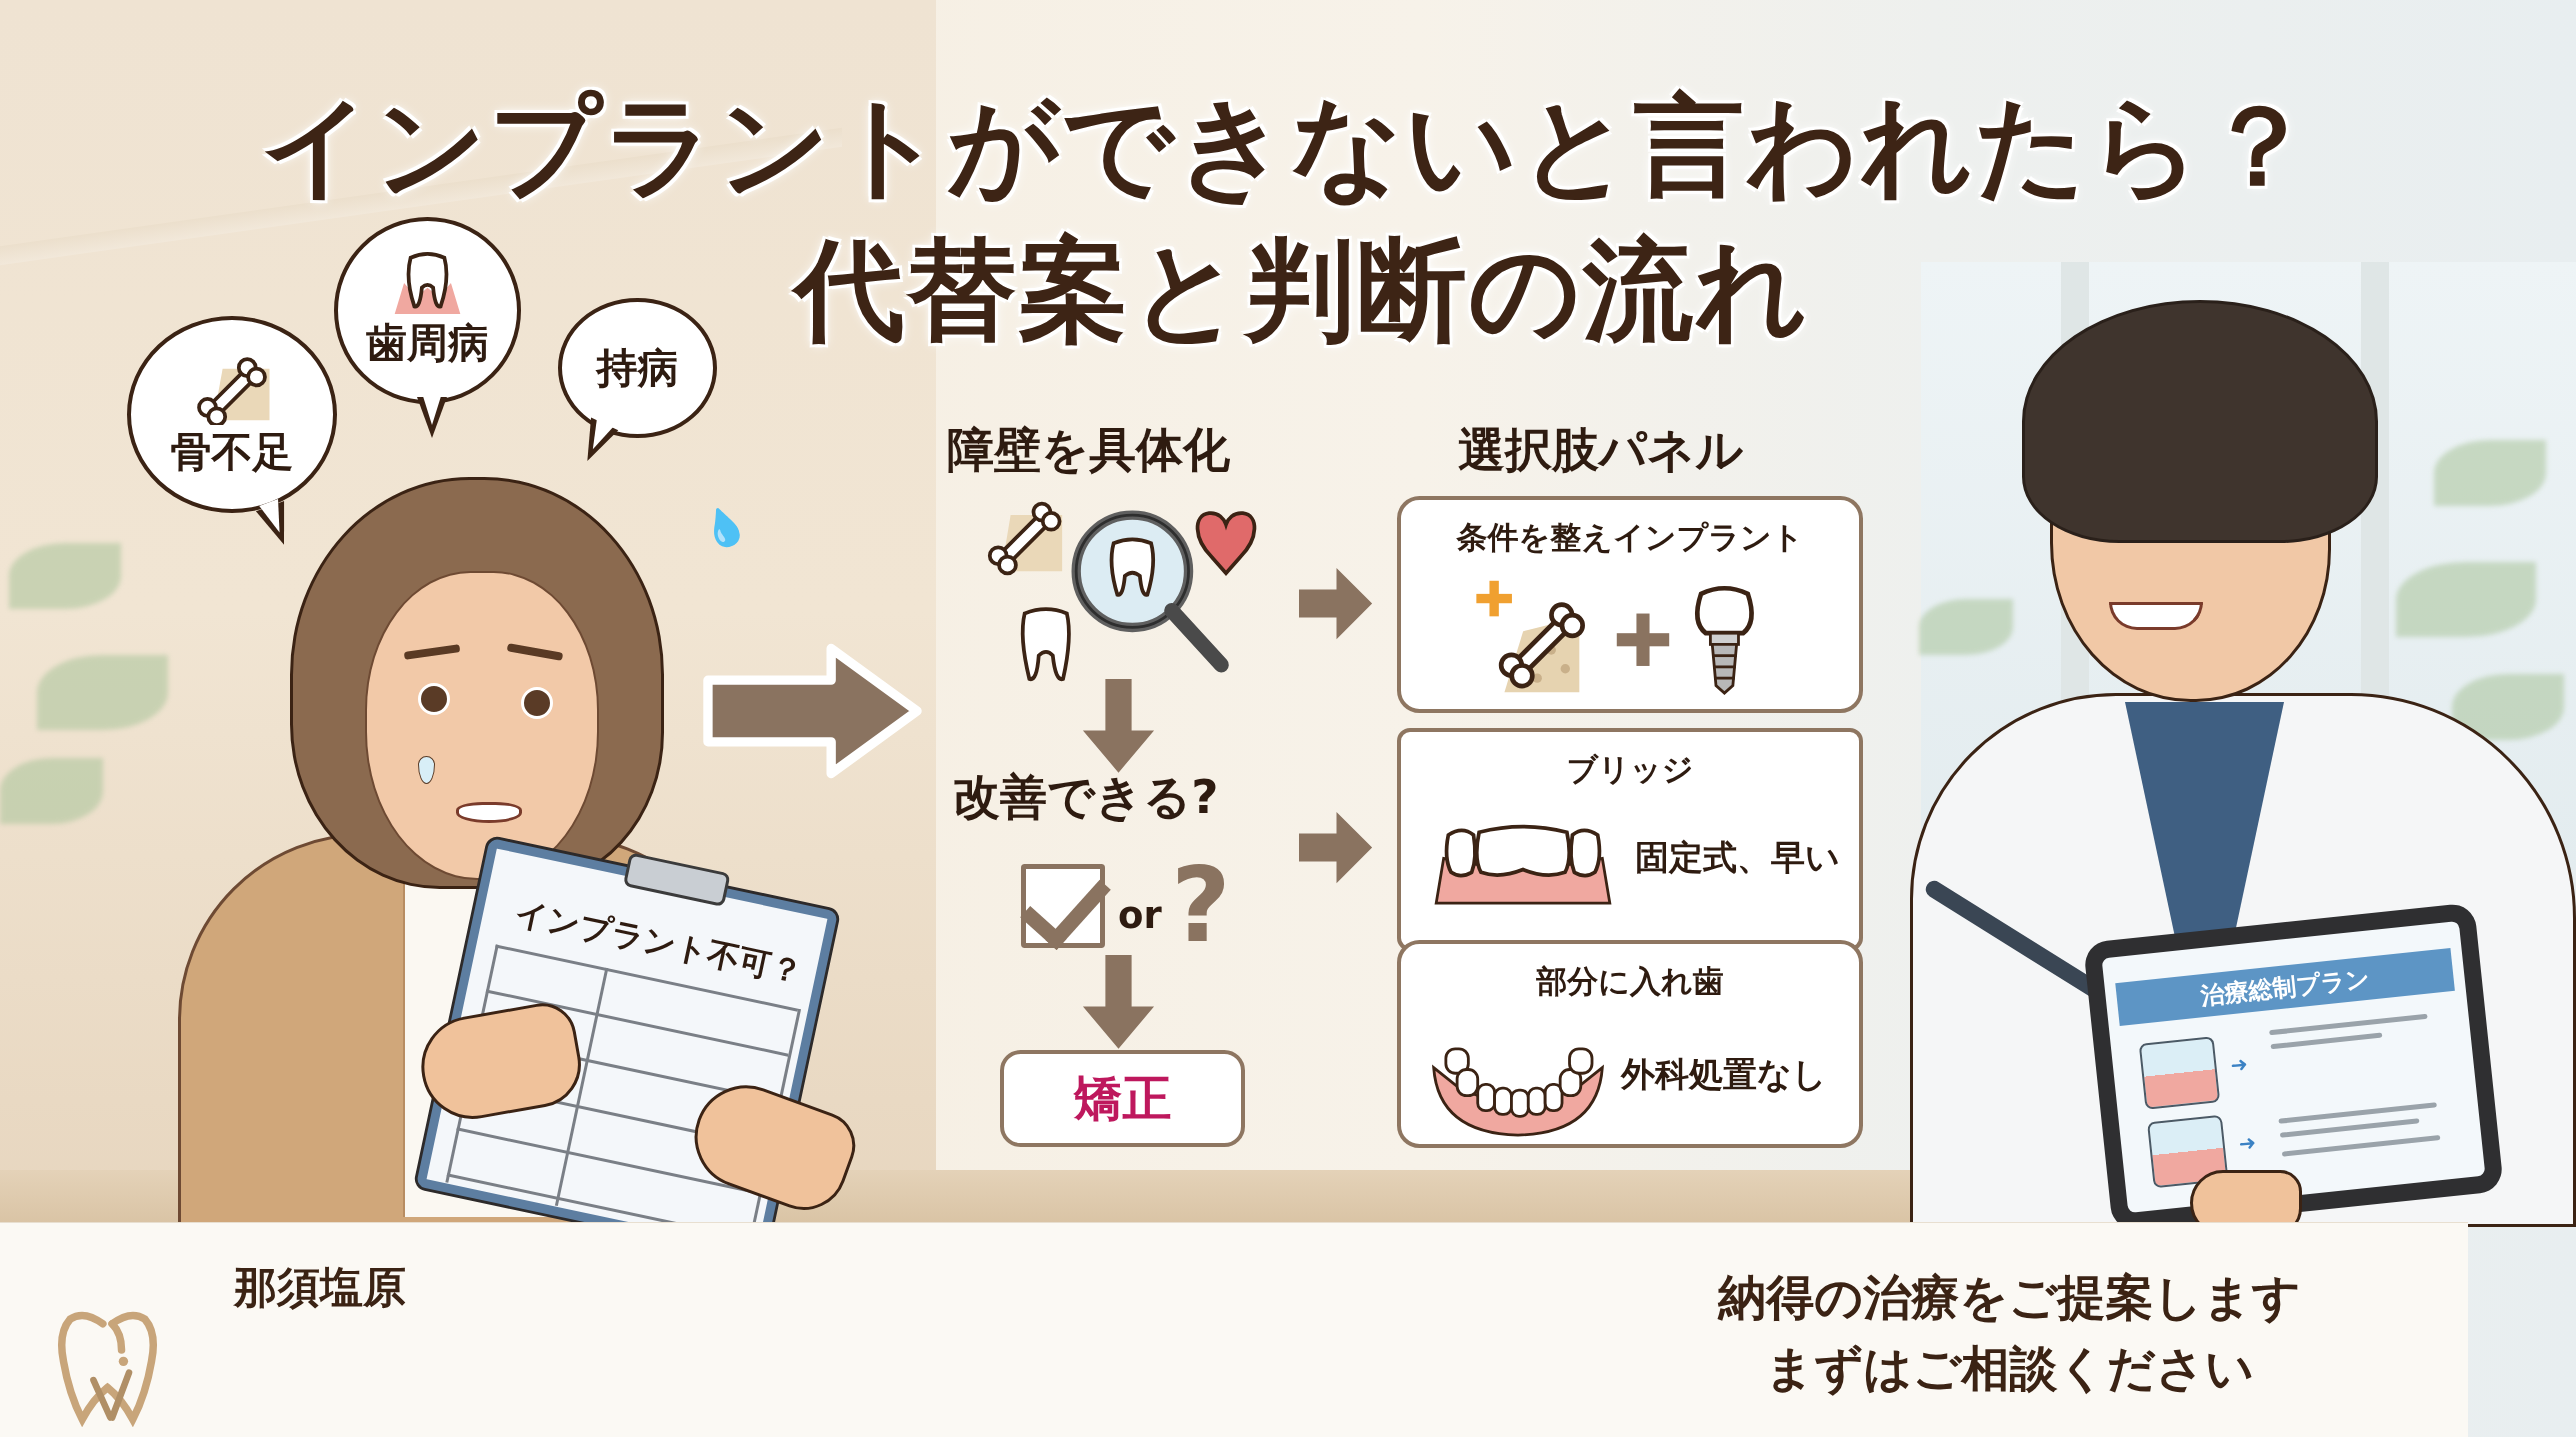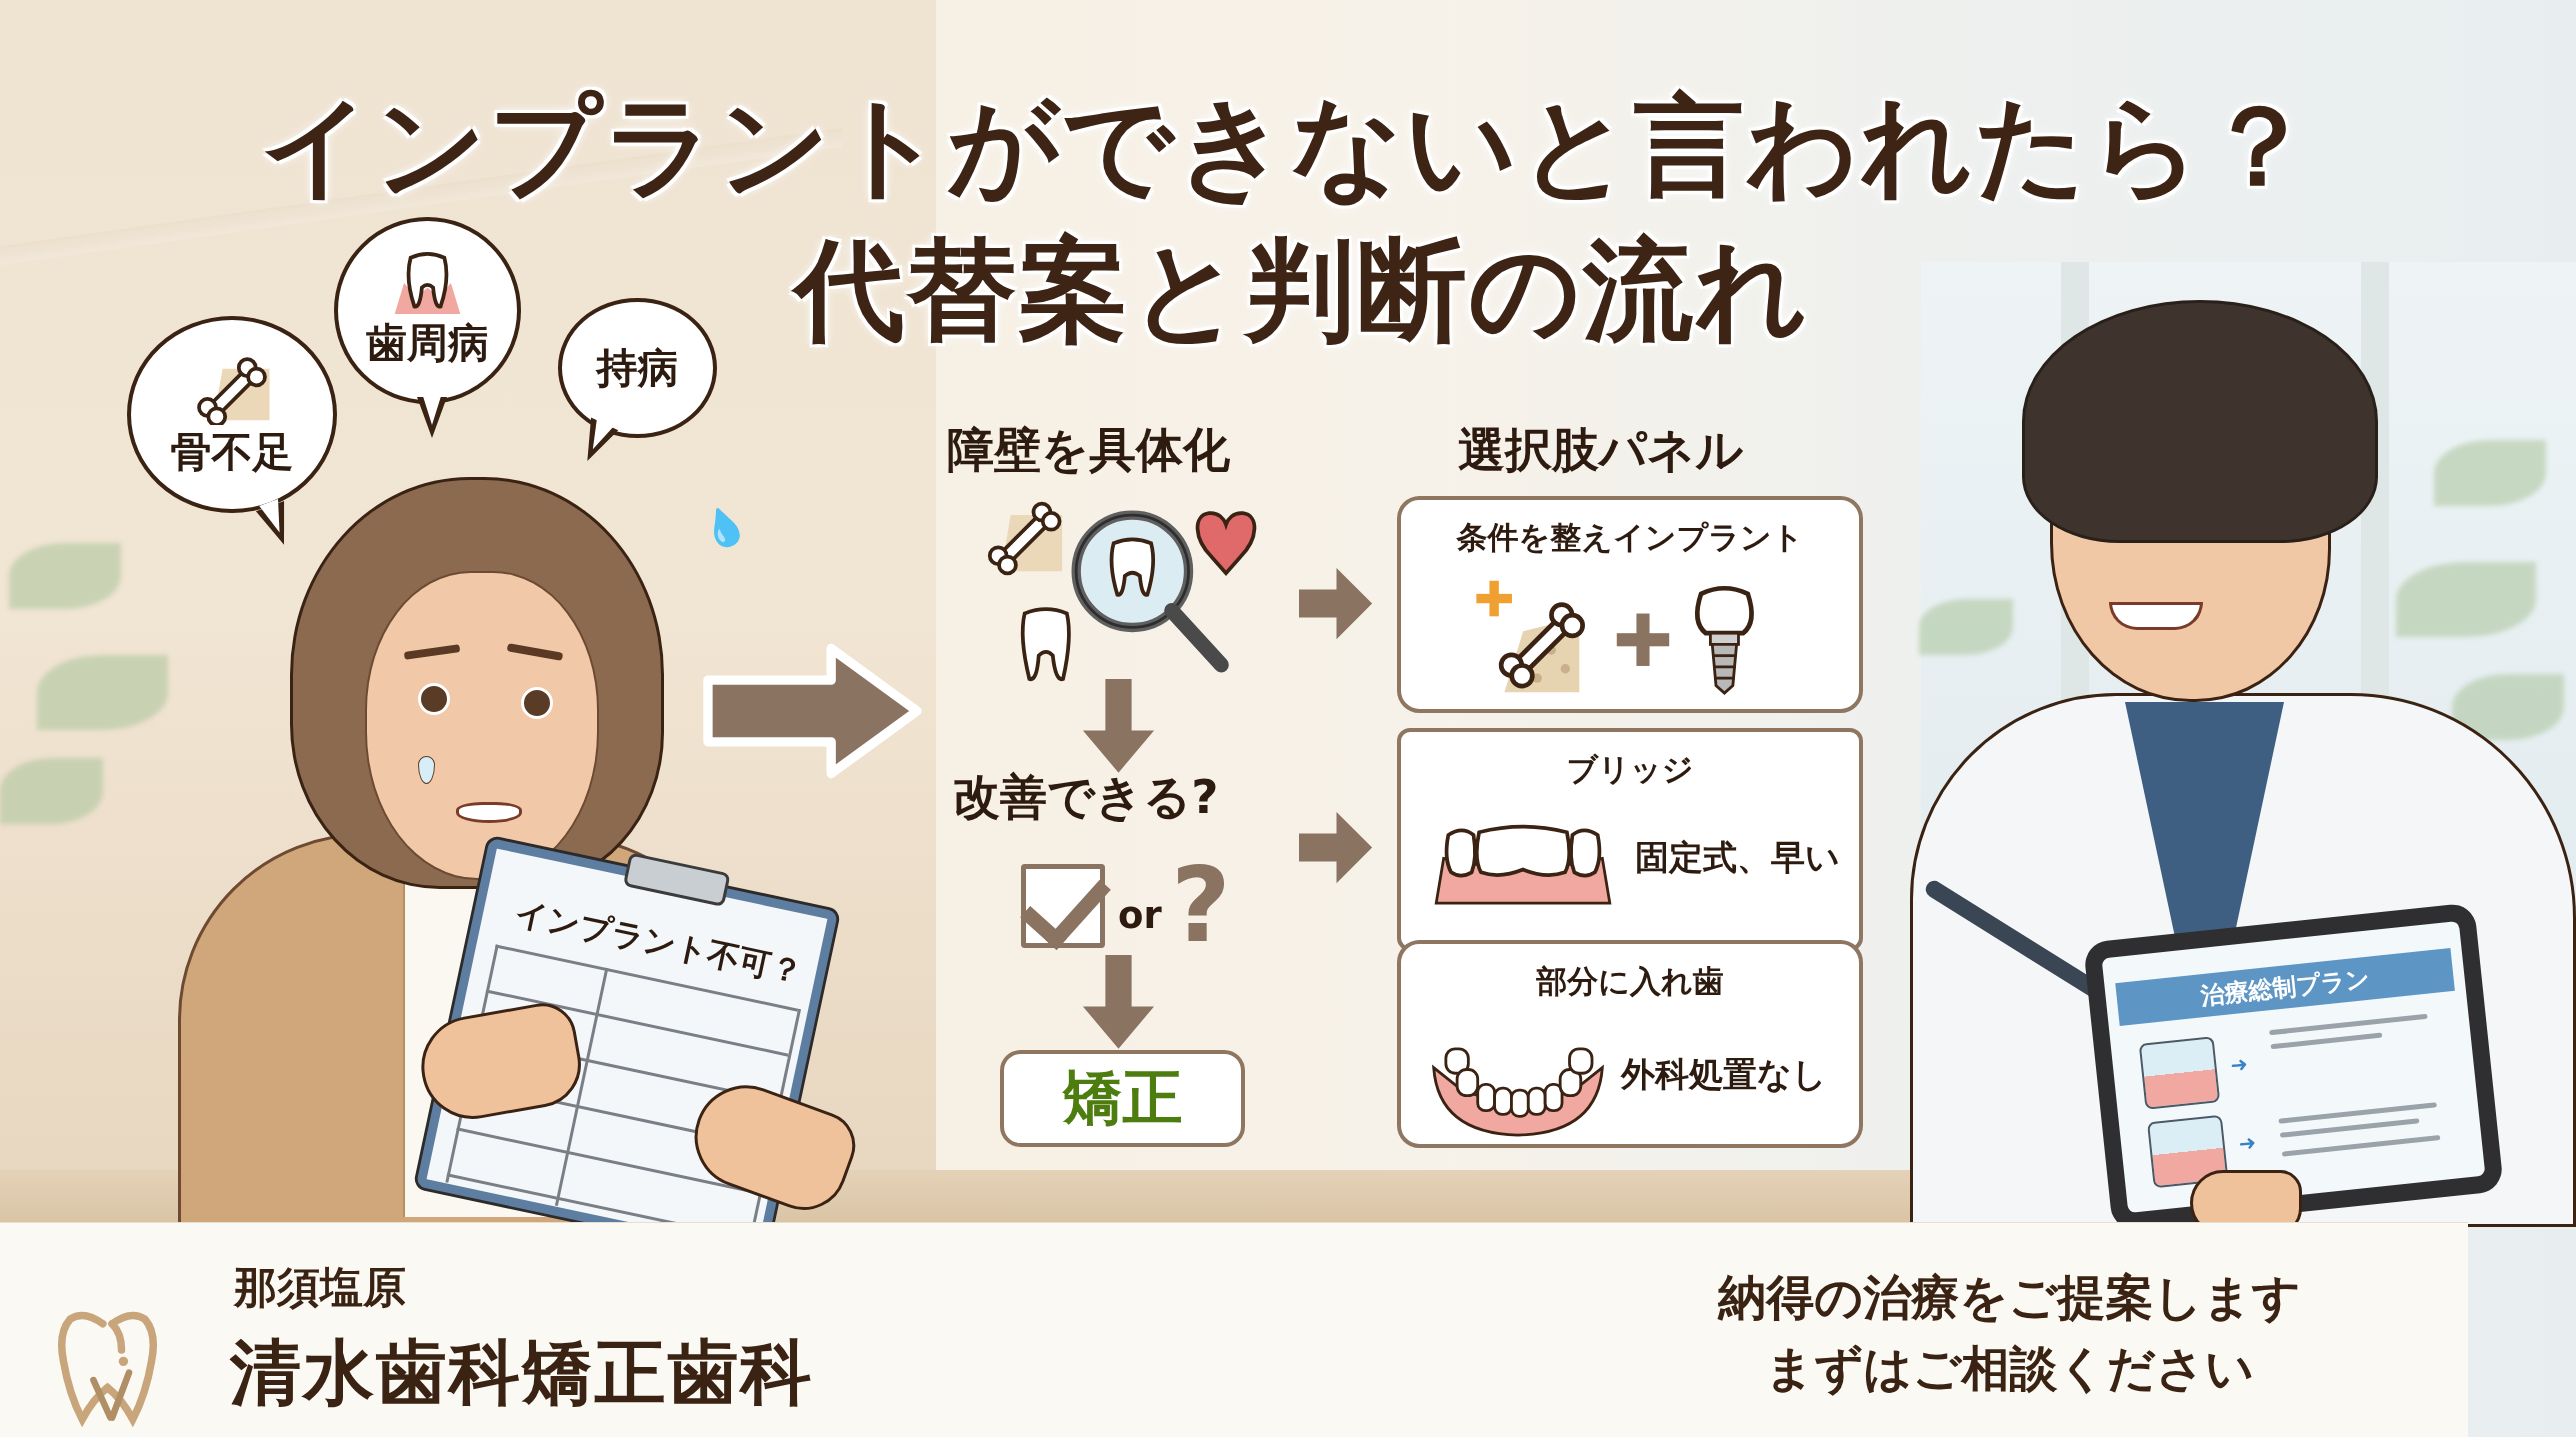--- a/index.html
+++ b/index.html
@@ -76,21 +76,21 @@
   .right-arrow { position: absolute; width: 75px; height: 75px; }
   .decision { position: absolute; left: 953px; top: 766px; font-weight: bold; font-size: 47px; color: #2e1b10; }
   .choice-row { position: absolute; left: 1003px; top: 854px; width: 243px; height: 103px; display: flex; align-items: center; margin-left: 18px; }
   .checkbox { width: 84px; height: 84px; border: 5.6px solid #8a7360; border-radius: 3.7px; background: #fff; position: relative; }
   .checkbox::after { content: ""; position: absolute; left: 15px; top: -5.6px; width: 34px; height: 66px;
     border-right: 15px solid #8a7360; border-bottom: 15px solid #8a7360; transform: rotate(42deg); }
   .or-text { font-weight: bold; font-size: 37px; margin: 19px 9.4px 0 13px; color: #2e1b10; }
   .qmark { font-weight: bold; font-size: 103px; color: #8a7360; line-height: 1; }
   .ortho-box { position: absolute; left: 1000px; top: 1050px; width: 245px; height: 97px; background: #fff;
     border: 4.7px solid #8e7661; border-radius: 20.6px; display: flex; align-items: center; justify-content: center;
-    font-weight: bold; font-size: 60px; color: #4d7c0f; }
+    font-weight: bold; font-size: 49px; color: #be185d; }
 
   
   .panel { position: absolute; left: 1397px; width: 466px; background: #fff; border: 4.7px solid #8e7661; border-radius: 22.5px; }
   .panel-title { position: absolute; width: 100%; text-align: center; font-weight: bold; font-size: 31px; color: #2e1b10; }
   .panel-note { position: absolute; font-weight: bold; font-size: 34px; color: #2e1b10; white-space: nowrap; }
 
   
   .doctor { position: absolute; left: 1910px; top: 281px; width: 666px; height: 941px; }
   .doc-hair { position: absolute; left: 112px; top: 19px; width: 356px; height: 243px; background: #3f342d; border-radius: 55% 55% 30% 30%; border: 3.7px solid #2a201a; }
   .doc-face { position: absolute; left: 140px; top: 103px; width: 281px; height: 318px; background: #f1c8a6; border-radius: 38% 40% 48% 50%; border: 3.7px solid #3b2314; }
@@ -352,17 +352,16 @@
 <div class="hand" style="left:2190px;top:1170px;width:112px;height:66px;"></div>
 
 <div class="footer">
   <svg class="logo-mark" viewBox="0 0 110 130">
     <path d="M50 20 Q30 5 15 15 Q2 30 8 60 Q14 95 28 122 Q40 100 55 88 Q70 100 82 122 Q96 95 102 60 Q108 30 95 15 Q80 5 60 20" fill="none" stroke="#c8a57a" stroke-width="8" stroke-linecap="round"></path>
     <path d="M60 20 Q70 30 70 48" fill="none" stroke="#c8a57a" stroke-width="8" stroke-linecap="round"></path>
     <path d="M40 80 L58 120 M78 72 L60 120" fill="none" stroke="#b08f66" stroke-width="7" stroke-linecap="round"></path>
     <circle cx="72" cy="60" r="5" fill="#c8a57a"></circle>
   </svg>
   <div class="clinic-sub">那須塩原</div>
-  <div class="clinic-name">清水歯科矯正歯科</div>
   <div class="tagline tagline-1">納得の治療をご提案します</div>
   <div class="tagline tagline-2">まずはご相談ください</div>
 </div>
 
 
 </body></html>

